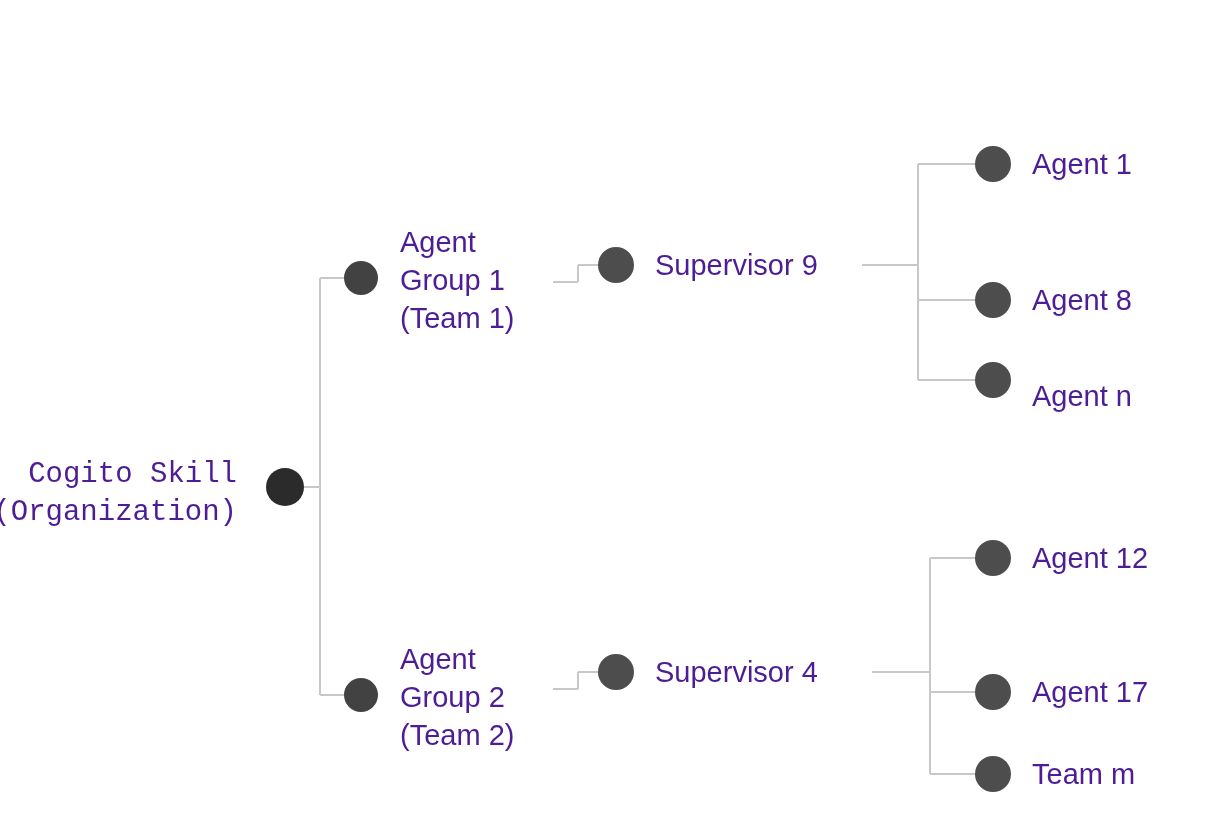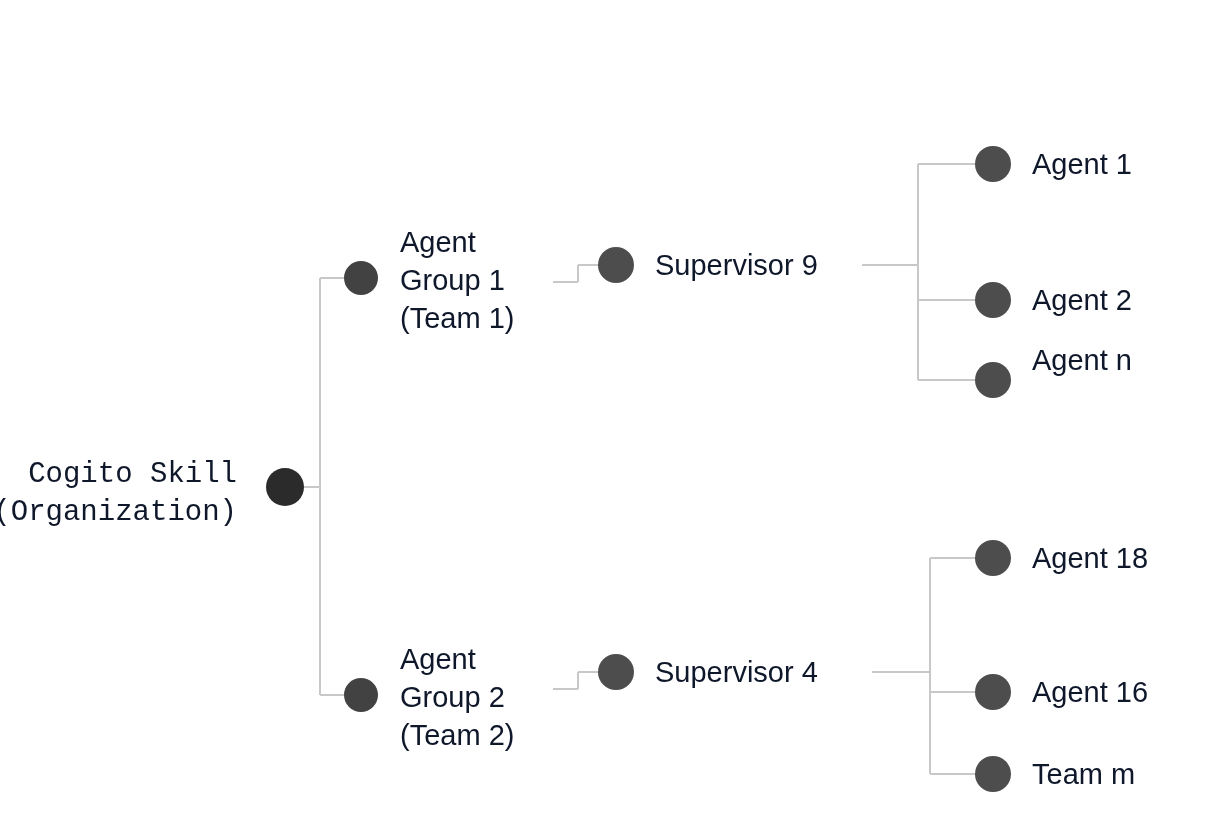--- a/index.html
+++ b/index.html
@@ -24,21 +24,21 @@
     width: 1216px;
     height: 828px;
   }
   .node {
     position: absolute;
     border-radius: 50%;
     transform: translate(-50%, -50%);
   }
   .label {
     position: absolute;
-    color: #0f172a;
+    color: #4c1d95;
     font-size: 29px;
     line-height: 38px;
     white-space: pre;
     letter-spacing: 0px;
   }
   .label.right {
     transform: translateY(-50%);
     text-align: left;
   }
   .label.left {
@@ -72,33 +72,33 @@
       <line x1="930" y1="692" x2="975" y2="692" stroke="#c8c8c8" stroke-width="2" shape-rendering="crispEdges"></line>
       <line x1="930" y1="774" x2="975" y2="774" stroke="#c8c8c8" stroke-width="2" shape-rendering="crispEdges"></line>
     </svg>
   <div id="nodes">
       <div class="node" style="left: 285px; top: 487px; width: 38px; height: 38px; background: rgb(43, 43, 43);"></div>
       <div class="label left" style="right: 979px; top: 494px; font-family: Liberation Mono, monospace;">Cogito Skill
 (Organization)</div>
       <div class="node" style="left: 993px; top: 164px; width: 36px; height: 36px; background: rgb(77, 77, 77);"></div>
       <div class="label right" style="left: 1032px; top: 164px;">Agent 1</div>
       <div class="node" style="left: 993px; top: 300px; width: 36px; height: 36px; background: rgb(77, 77, 77);"></div>
-      <div class="label right" style="left: 1032px; top: 300px;">Agent 2</div>
+      <div class="label right" style="left: 1032px; top: 300px;">Agent 8</div>
       <div class="node" style="left: 993px; top: 380px; width: 36px; height: 36px; background: rgb(77, 77, 77);"></div>
-      <div class="label right" style="left: 1032px; top: 360px;">Agent n</div>
+      <div class="label right" style="left: 1032px; top: 396px;">Agent n</div>
       <div class="node" style="left: 361px; top: 278px; width: 34px; height: 34px; background: rgb(66, 66, 66);"></div>
       <div class="label right" style="left: 400px; top: 280px;">Agent
 Group 1
 (Team 1)</div>
       <div class="node" style="left: 616px; top: 265px; width: 36px; height: 36px; background: rgb(77, 77, 77);"></div>
       <div class="label right" style="left: 655px; top: 265px;">Supervisor 9</div>
       <div class="node" style="left: 993px; top: 558px; width: 36px; height: 36px; background: rgb(77, 77, 77);"></div>
-      <div class="label right" style="left: 1032px; top: 558px;">Agent 18</div>
+      <div class="label right" style="left: 1032px; top: 558px;">Agent 12</div>
       <div class="node" style="left: 993px; top: 692px; width: 36px; height: 36px; background: rgb(77, 77, 77);"></div>
-      <div class="label right" style="left: 1032px; top: 692px;">Agent 16</div>
+      <div class="label right" style="left: 1032px; top: 692px;">Agent 17</div>
       <div class="node" style="left: 993px; top: 774px; width: 36px; height: 36px; background: rgb(77, 77, 77);"></div>
       <div class="label right" style="left: 1032px; top: 774px;">Team m</div>
       <div class="node" style="left: 361px; top: 695px; width: 34px; height: 34px; background: rgb(66, 66, 66);"></div>
       <div class="label right" style="left: 400px; top: 697px;">Agent
 Group 2
 (Team 2)</div>
       <div class="node" style="left: 616px; top: 672px; width: 36px; height: 36px; background: rgb(77, 77, 77);"></div>
       <div class="label right" style="left: 655px; top: 672px;">Supervisor 4</div>
     </div>
 </div>

